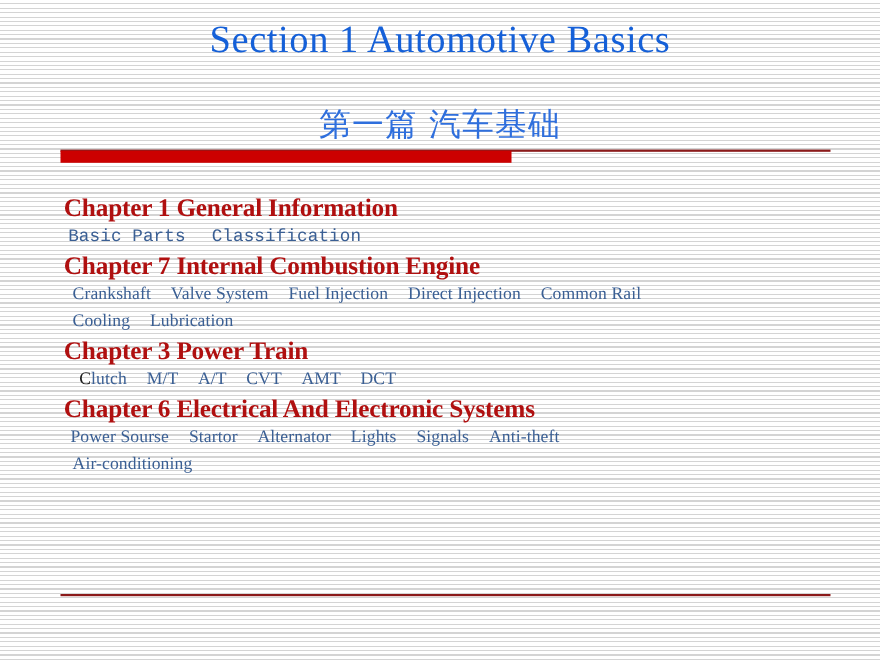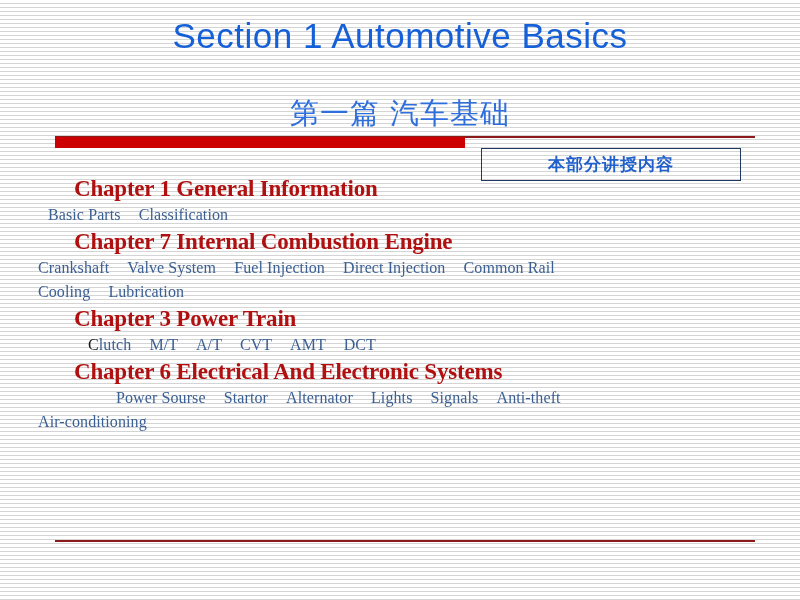--- a/index.html
+++ b/index.html
@@ -33,21 +33,21 @@
   
   #title-block {
     position: absolute;
     left: 0;
     top: 14px;
     width: 800px;
     text-align: center;
   }
 
   #title-main {
-    font-family: Liberation Sans, sans-serif;
+    font-family: Liberation Serif, serif;
     font-size: 35px;
     line-height: 44px;
     color: #1560d8;
     letter-spacing: 0.5px;
     white-space: nowrap;
   }
 
   #title-sub {
     font-family: "DejaVu Sans", "Liberation Sans", sans-serif;
     font-size: 29px;
@@ -106,21 +106,21 @@
     font-size: 17px;
     font-weight: bold;
     color: #2060cc;
     letter-spacing: 1px;
     white-space: nowrap;
   }
 
   
   #outline {
     position: absolute;
-    left: 16px;
+    left: 0;
     top: 174px;
     width: 784px;
   }
 
   .chapter {
     font-family: "Liberation Serif", "DejaVu Serif", serif;
     font-size: 23px;
     font-weight: bold;
     color: #b01010;
     line-height: 29px;
@@ -132,46 +132,43 @@
   .subline {
     font-family: "Liberation Serif", "DejaVu Serif", serif;
     font-size: 16px;
     color: #3a5f94;
     line-height: 24px;
     white-space: nowrap;
     padding-left: 50px;
     letter-spacing: 0.1px;
   }
 
-  .subline.indent-1 { padding-left: 32px; }
-  .subline.indent-2 { padding-left: 22px; }
+  .subline.indent-1 { padding-left: 62px; font-family: Liberation Mono, monospace; }
+  .subline.indent-2 { padding-left: 66px; }
   .subline.indent-3 { padding-left: 72px; }
-  .subline.indent-4 { padding-left: 88px; margin-left: 12px; }
+  .subline.indent-4 { padding-left: 64px; }
 
   .sub-item + .sub-item { margin-left: 14px; }
 
   
   .glyph-dark { color: #1a1a1a; }
 </style>
 </head>
 <body>
 
 <div id="slide">
 
   <div id="title-block">
     <div id="title-main">Section 1  Automotive Basics</div>
     <div id="title-sub">第一篇  汽车基础</div>
   </div>
 
   <div id="top-rule"></div>
   <div id="top-bar"></div>
 
-  <div id="callout-box">
-    <span id="callout-text">本部分讲授内容</span>
-  </div>
 
   <div id="outline">
 
     <div class="chapter">Chapter 1 General Information</div>
     <div class="subline indent-1">
       <span class="sub-item">Basic Parts</span>
       <span class="sub-item">Classification</span>
     </div>
 
     <div class="chapter">Chapter 7 Internal Combustion Engine</div>

